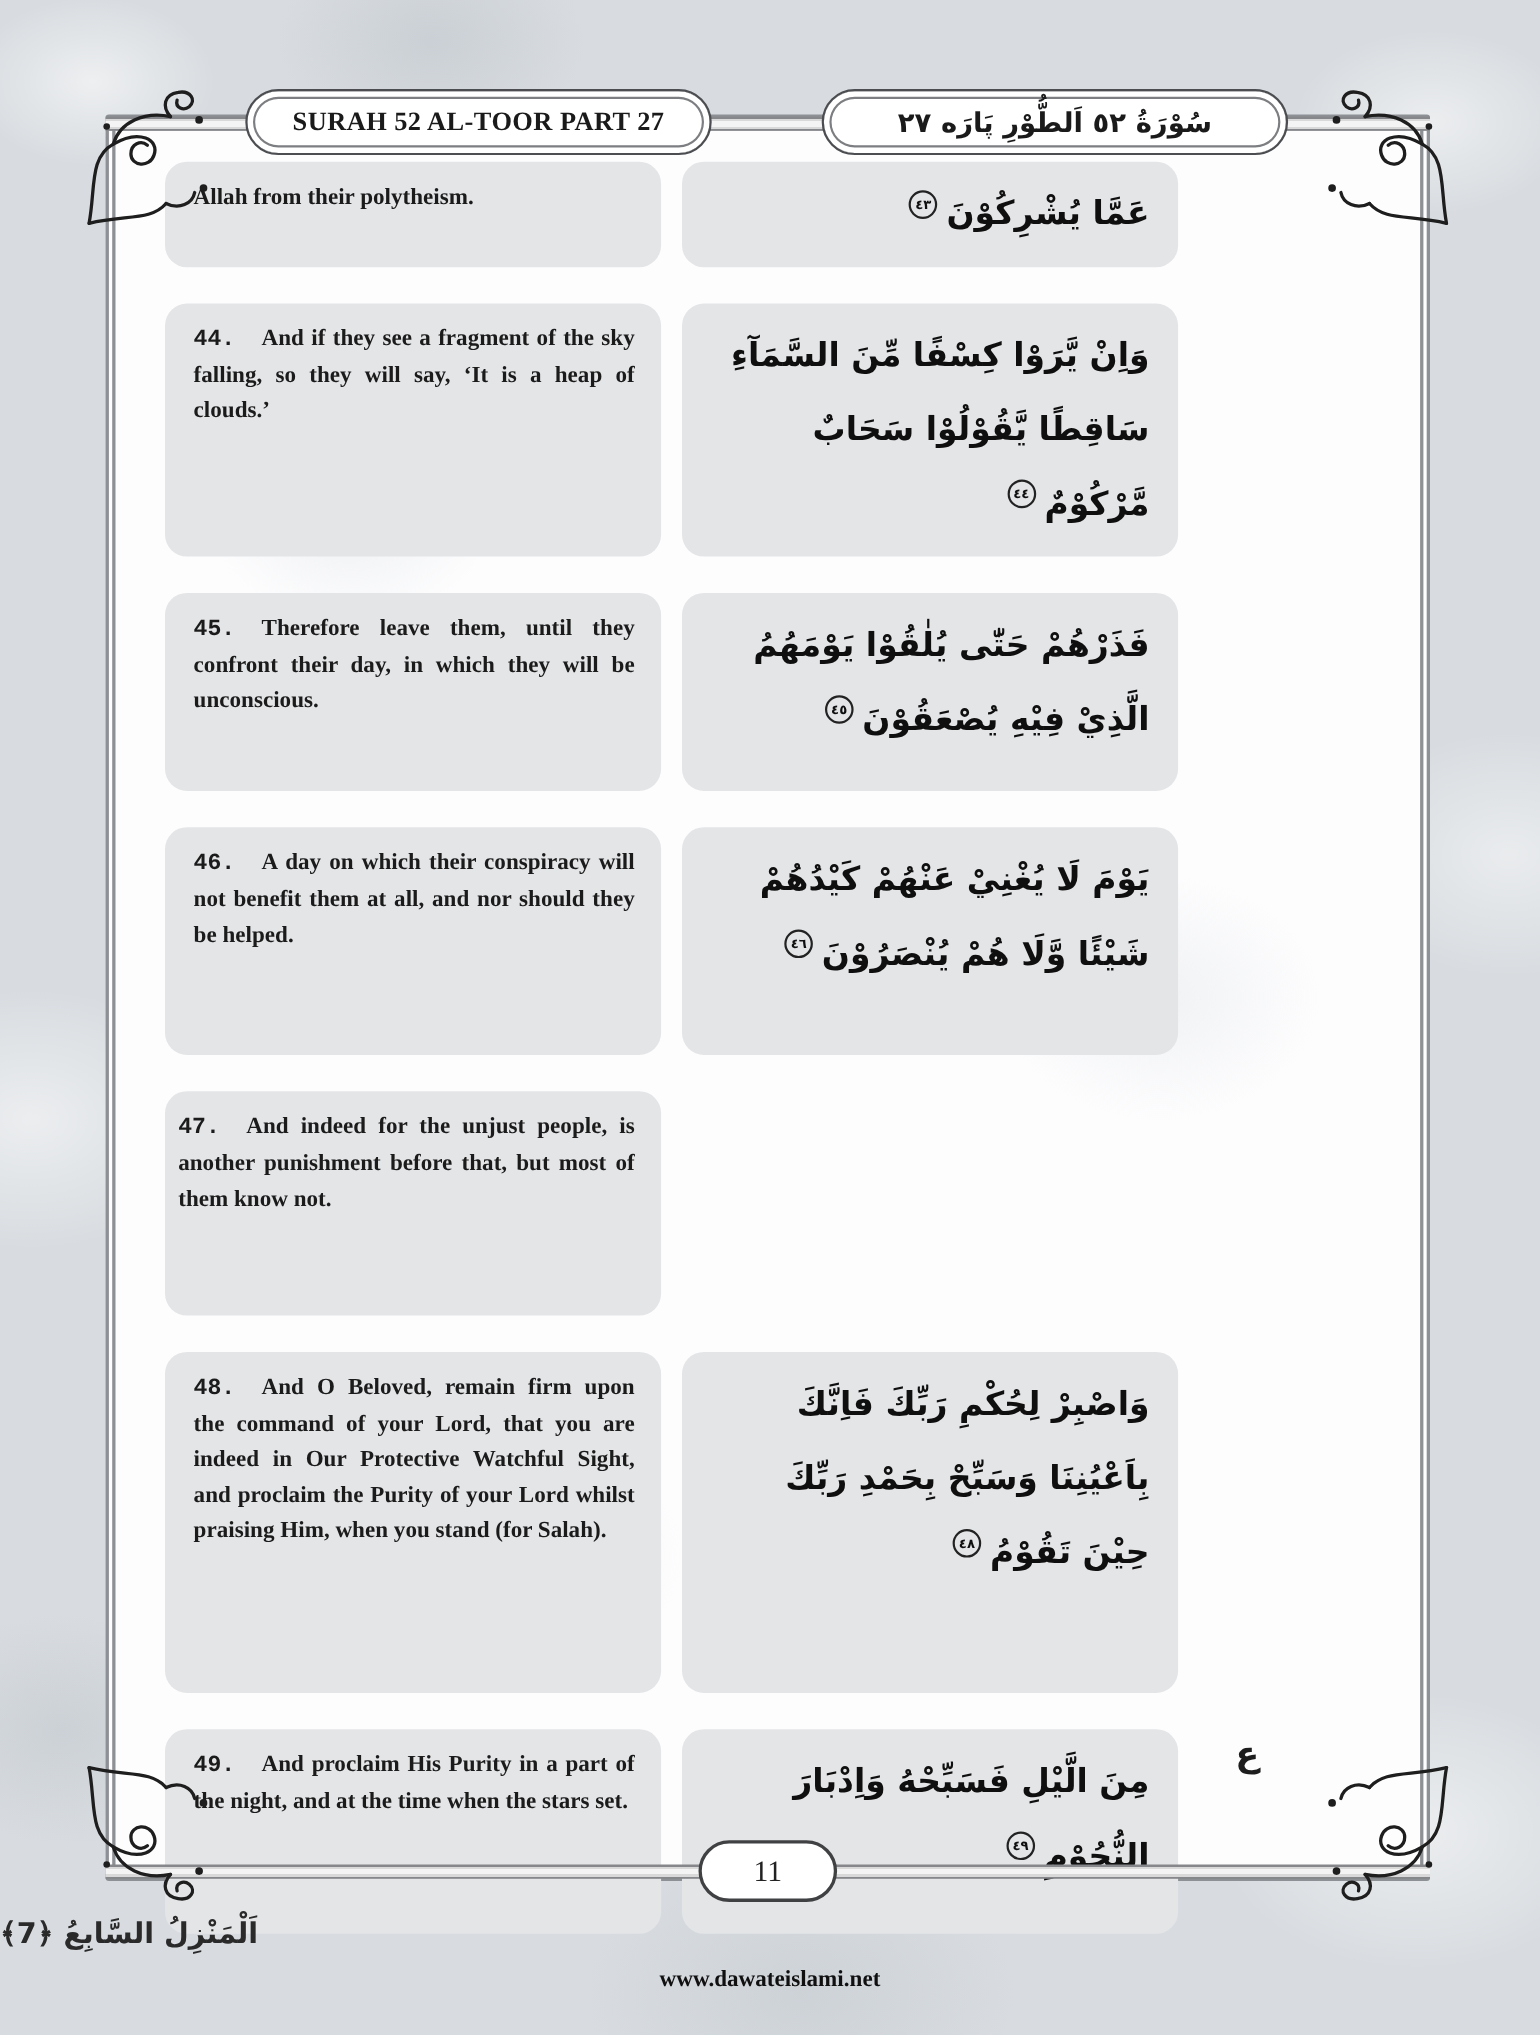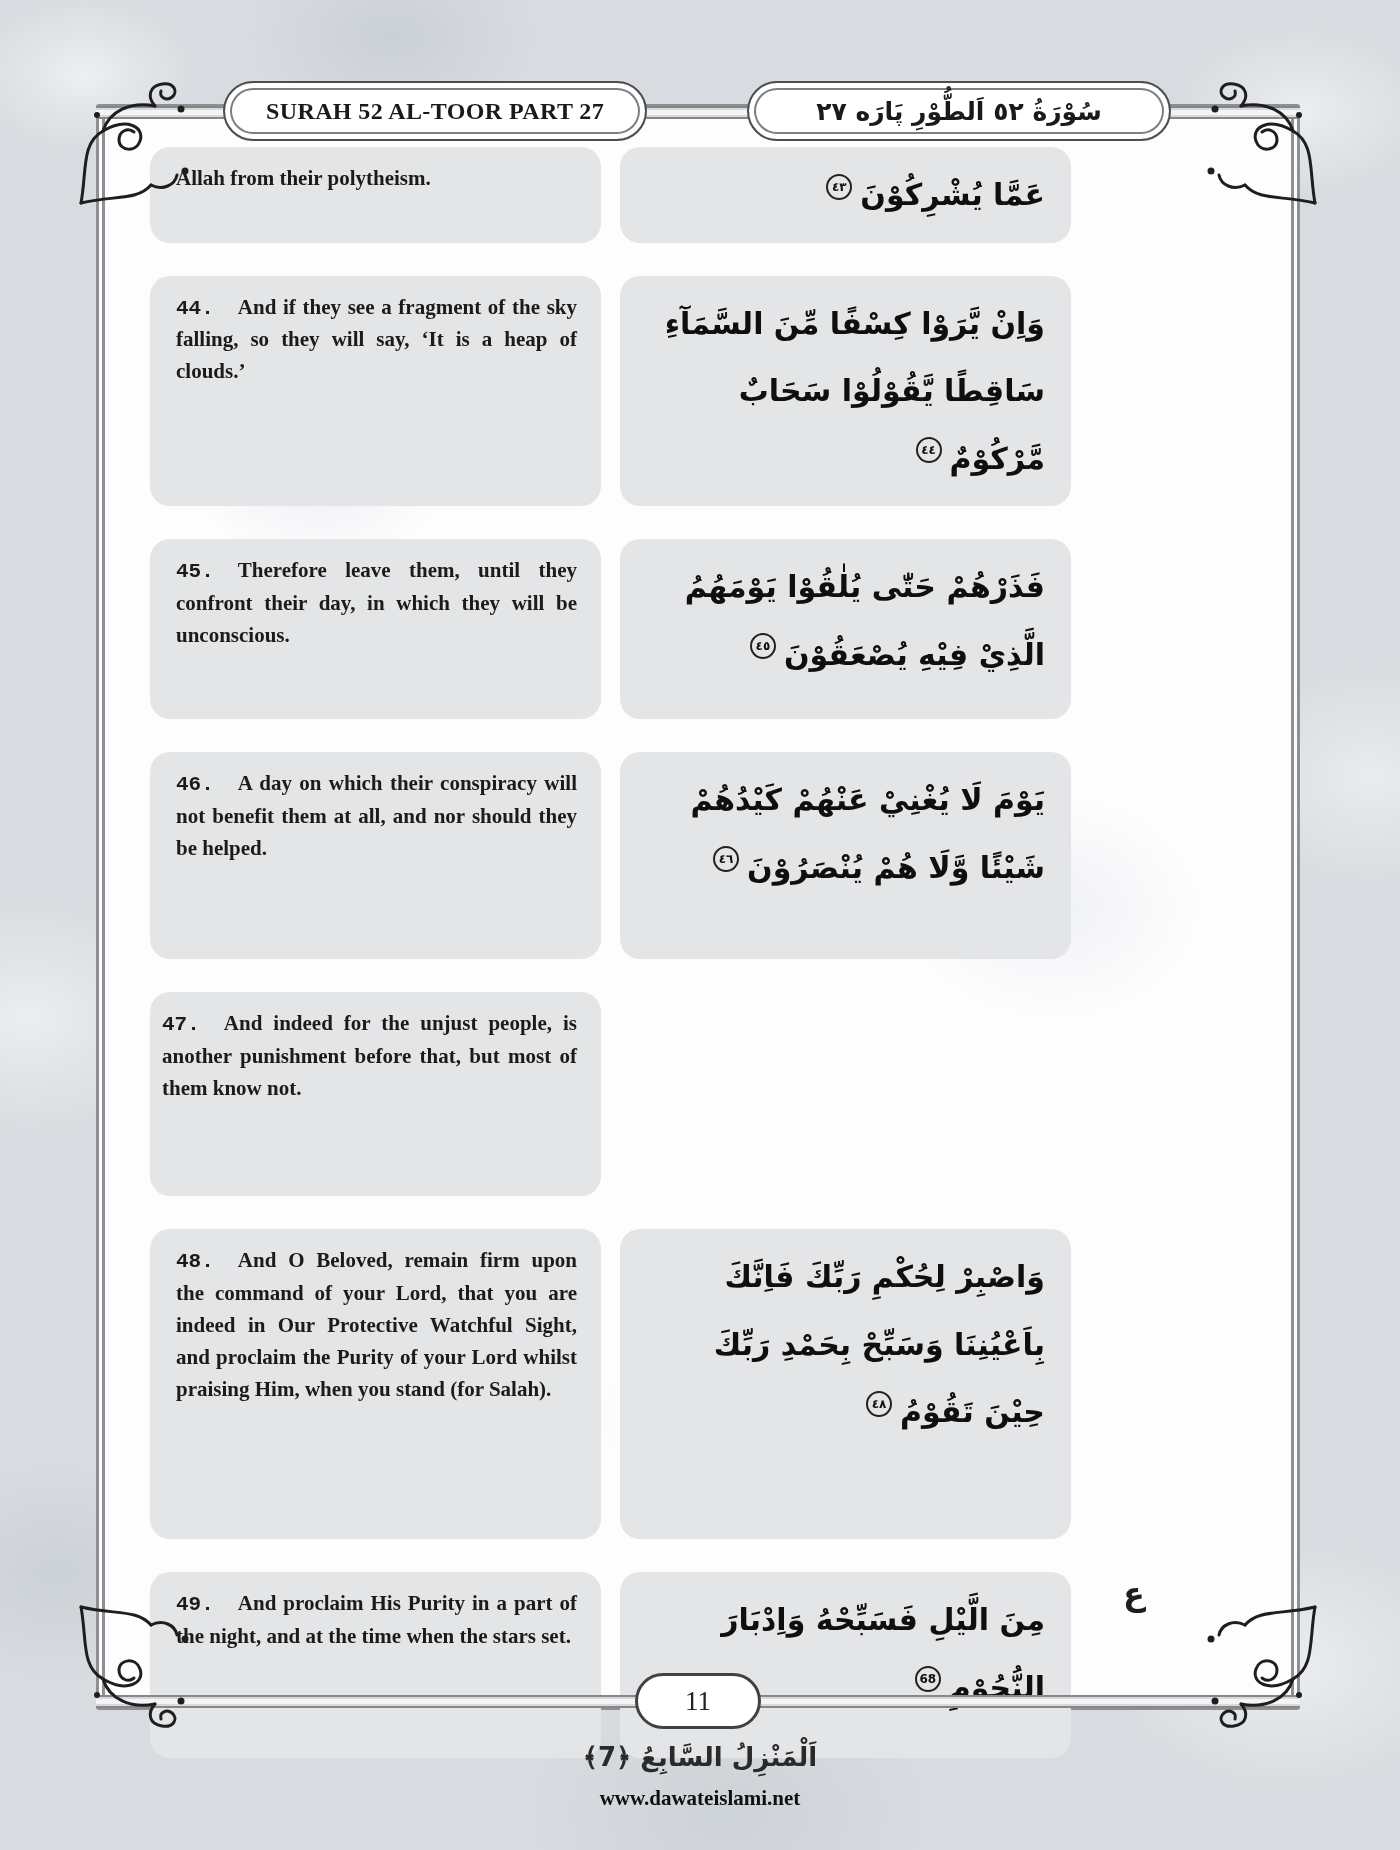--- a/index.html
+++ b/index.html
@@ -85,21 +85,21 @@
   }
 
   
   .corner{ position:absolute; width:130px; height:130px; z-index:4; pointer-events:none; }
   .corner.tl{ left:-34px; top:-34px; }
   .corner.tr{ right:-34px; top:-34px; transform:scaleX(-1); }
   .corner.bl{ left:-34px; bottom:-30px; transform:scaleY(-1); }
   .corner.br{ right:-34px; bottom:-30px; transform:scale(-1,-1); }
 
   
-  .manzil{ position:absolute; left:0; top:1742px; width:100%; text-align:center;
+  .manzil{ position:absolute; left:0; top:1742px; width:100%; text-align:left;
     direction:rtl; font-family:"DejaVu Sans", sans-serif; font-weight:700;
     font-size:26px; color:#2a2a2a; }
   .website{ position:absolute; left:0; top:1786px; width:100%; text-align:center;
     font-weight:700; font-size:21px; color:#101010; font-family:"Liberation Serif", serif; }
 </style>
 </head>
 <body>
 
 <div class="frame">
 
@@ -213,21 +213,21 @@
       <div class="bx abox">
         <span>وَاصْبِرْ لِحُكْمِ رَبِّكَ فَاِنَّكَ بِاَعْيُنِنَا وَسَبِّحْ بِحَمْدِ رَبِّكَ حِيْنَ تَقُوْمُ</span><span class="ayah">٤٨</span>
       </div>
     </div>
 
     <div class="vrow r6">
       <div class="bx ebox">
         <b class="vnum">49.</b><span>And proclaim His Purity in a part of the night, and at the time when the stars set.</span>
       </div>
       <div class="bx abox">
-        <span>مِنَ الَّيْلِ فَسَبِّحْهُ وَاِدْبَارَ النُّجُوْمِ</span><span class="ayah">68</span>
+        <span>مِنَ الَّيْلِ فَسَبِّحْهُ وَاِدْبَارَ النُّجُوْمِ</span><span class="ayah">٤٩</span>
       </div>
     </div>
 
   </div>
 
   <div class="ruku">ع</div>
 
   <div class="pagenum">
     <span>11</span>
   </div>

